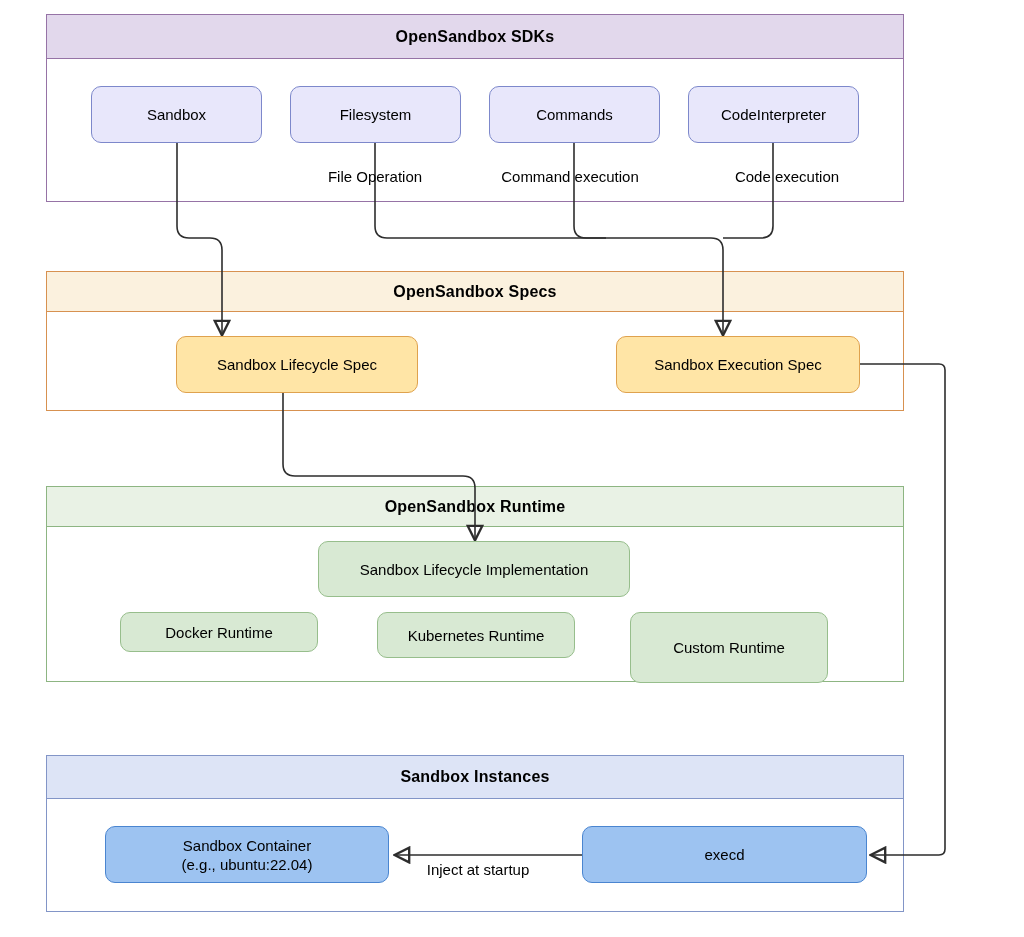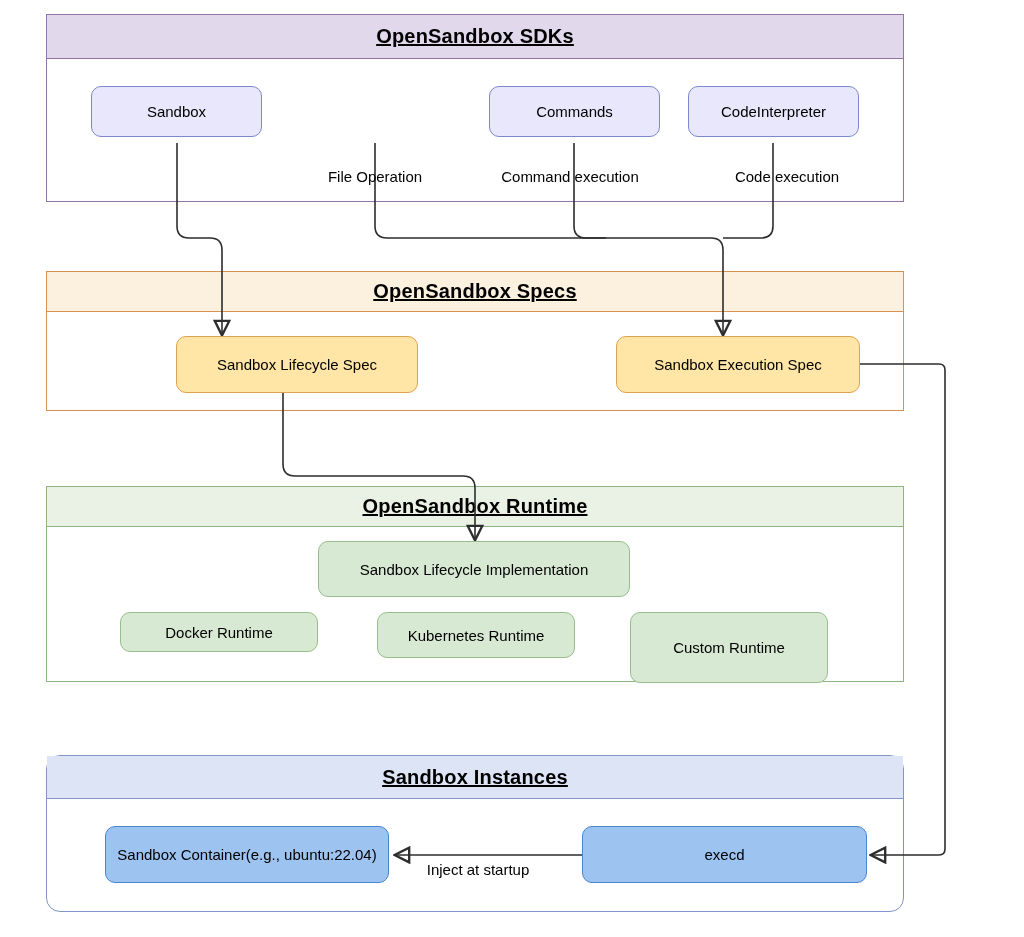--- a/index.html
+++ b/index.html
@@ -3,53 +3,53 @@
 <meta charset="utf-8">
 <style>
   html,body{margin:0;padding:0;background:#ffffff;}
   body{font-family:"Liberation Sans","DejaVu Sans",sans-serif;color:#000;}
   .canvas{position:relative;width:1024px;height:937px;background:#fff;overflow:hidden;}
 
   
   .sec{position:absolute;left:46px;width:858px;background:#fff;box-sizing:border-box;border:1px solid;}
   .sec .band{position:absolute;left:0;top:0;width:100%;box-sizing:border-box;border-bottom:1px solid;
              display:flex;align-items:center;justify-content:center;}
-  .sec .band .title{font-weight:bold;font-size:20px;letter-spacing:.2px;text-decoration:underline;}
+  .sec .band .title{font-weight:bold;font-size:16px;letter-spacing:.2px;}
 
   .sec-sdks{top:14px;height:188px;border-color:#9673A6;}
   .sec-sdks .band{height:44px;background:#E2D8EC;border-color:#9673A6;}
 
   .sec-specs{top:271px;height:140px;border-color:#D79150;}
   .sec-specs .band{height:40px;background:#FBF1DE;border-color:#D79150;}
 
   .sec-runtime{top:486px;height:196px;border-color:#8DB582;}
   .sec-runtime .band{height:40px;background:#E9F2E5;border-color:#8DB582;}
 
-  .sec-instances{top:755px;height:157px;border-color:#8295C7;border-radius:14px;}
+  .sec-instances{top:755px;height:157px;border-color:#8295C7;}
   .sec-instances .band{height:43px;background:#DDE4F6;border-color:#8295C7;}
 
   
   .node{position:absolute;box-sizing:border-box;border-radius:10px;border:1px solid;
         display:flex;align-items:center;justify-content:center;text-align:center;
         font-size:15px;line-height:19px;padding:2px 6px;}
-  .node-sdk{top:86px;height:51px;width:171px;background:#E8E7FB;border-color:#7D88CB;}
+  .node-sdk{top:86px;height:57px;width:171px;background:#E8E7FB;border-color:#7D88CB;}
   .n-sandbox{left:91px;} .n-filesystem{left:290px;} .n-commands{left:489px;} .n-codeinterpreter{left:688px;}
 
   .node-spec{top:336px;height:57px;background:#FFE5A6;border-color:#DFA24E;margin-left:13px;}
   .n-lifecycle-spec{left:163px;width:242px;}
   .n-execution-spec{left:603px;width:244px;}
 
   .node-green{background:#D8E9D3;border-color:#97BE8C;}
   .n-impl{left:318px;top:541px;width:312px;height:56px;}
   .n-docker{left:120px;top:612px;width:198px;height:40px;}
   .n-kubernetes{left:377px;top:612px;width:198px;height:46px;}
   .n-custom{left:630px;top:612px;width:198px;height:71px;}
 
   .node-blue{top:826px;height:57px;background:#9DC3F1;border-color:#4A85D0;}
-  .n-container{left:105px;width:284px;flex-direction:row;}
+  .n-container{left:105px;width:284px;flex-direction:column;}
   .n-execd{left:582px;width:285px;}
 
   
   .ann{position:absolute;font-size:15px;text-align:center;white-space:nowrap;}
   .a-fileop{left:295px;top:168px;width:160px;}
   .a-cmdexec{left:480px;top:168px;width:180px;}
   .a-codeexec{left:697px;top:168px;width:180px;}
   .a-inject{left:398px;top:861px;width:160px;}
 
   
@@ -96,20 +96,23 @@
     <path d="M574,143 V226 Q574,238 586,238 H606"></path>
     <path d="M773,143 V226 Q773,238 761,238 H723"></path>
     <path d="M283,393 V464 Q283,476 295,476 H463 Q475,476 475,488 V539" marker-end="url(#arrow)"></path>
     <path d="M847,364 H939 Q945,364 945,370 V849 Q945,855 939,855 H872" marker-end="url(#arrow)"></path>
     <path d="M582,855 H396" marker-end="url(#arrow)"></path>
   </svg>
 
   <div class="node node-sdk n-sandbox">
     <span>Sandbox</span>
   </div>
+  <div class="node node-sdk n-filesystem">
+    <span>Filesystem</span>
+  </div>
   <div class="node node-sdk n-commands">
     <span>Commands</span>
   </div>
   <div class="node node-sdk n-codeinterpreter">
     <span>CodeInterpreter</span>
   </div>
 
   <div class="ann a-fileop">File Operation</div>
   <div class="ann a-cmdexec">Command execution</div>
   <div class="ann a-codeexec">Code execution</div>

